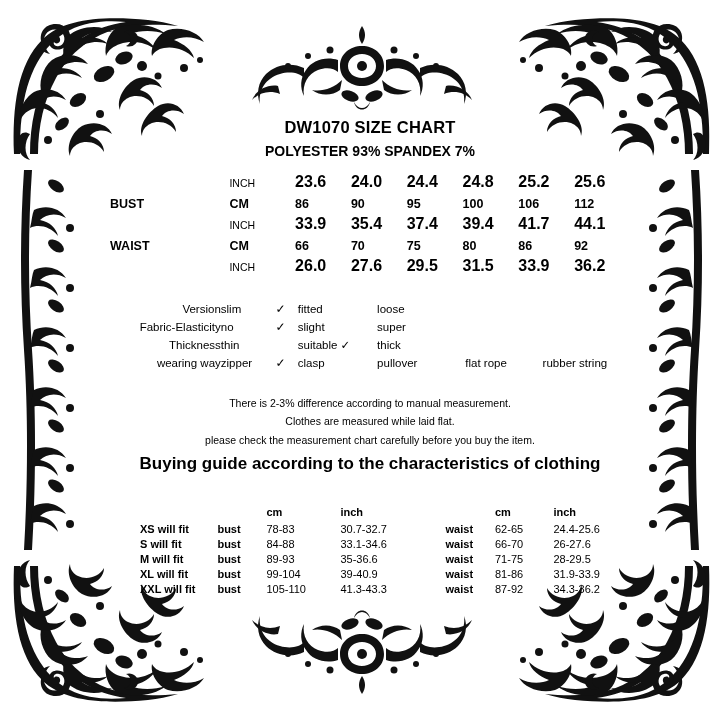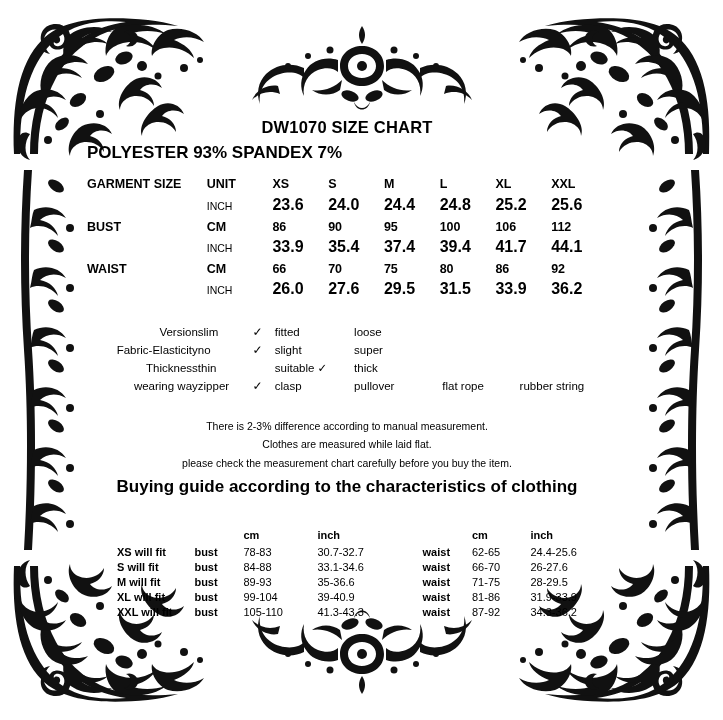--- a/index.html
+++ b/index.html
@@ -20,32 +20,33 @@
   .orn-bl{left:8px;bottom:14px;transform:scaleY(-1);}
   .orn-br{right:8px;bottom:14px;transform:scale(-1,-1);}
   .orn-top{left:50%;top:16px;transform:translateX(-50%);}
   .orn-bottom{left:50%;bottom:16px;transform:translateX(-50%) scaleY(-1);}
   .orn-left{left:12px;top:50%;transform:translateY(-50%);}
   .orn-right{right:12px;top:50%;transform:translateY(-50%) scaleX(-1);}
 
   
   .content{
     position:absolute;
-    left:87px;top:118px;width:520px;
+    left:110px;top:118px;width:520px;
   }
   .title{
     text-align:center;
     font-weight:bold;
     font-size:16.5px;
     letter-spacing:.2px;
     margin:0 0 6px 0;
   }
   .subtitle{
+    text-align:center;
     font-weight:bold;
-    font-size:17px;
+    font-size:14px;
     margin:0 0 14px 0;
   }
 
   
   table.size{
     border-collapse:collapse;
     width:100%;
     font-size:12.5px;
   }
   table.size td{padding:0;vertical-align:baseline;}
@@ -315,30 +316,20 @@
     </g>
   </svg>
 
   <div class="content">
 
     <div class="title">DW1070 SIZE CHART</div>
     <div class="subtitle">POLYESTER 93% SPANDEX 7%</div>
 
     <table class="size">
       <tbody>
-          <tr class="hdr">
-        <td class="c-label">GARMENT SIZE</td>
-        <td class="c-unit">UNIT</td>
-        <td class="col">XS</td>
-        <td class="col">S</td>
-        <td class="col">M</td>
-        <td class="col">L</td>
-        <td class="col">XL</td>
-        <td class="col">XXL</td>
-      </tr>
 
       <tr class="inch">
         <td class="c-label"></td>
         <td class="c-unit">INCH</td>
         <td class="col">23.6</td>
         <td class="col">24.0</td>
         <td class="col">24.4</td>
         <td class="col">24.8</td>
         <td class="col">25.2</td>
         <td class="col">25.6</td>

